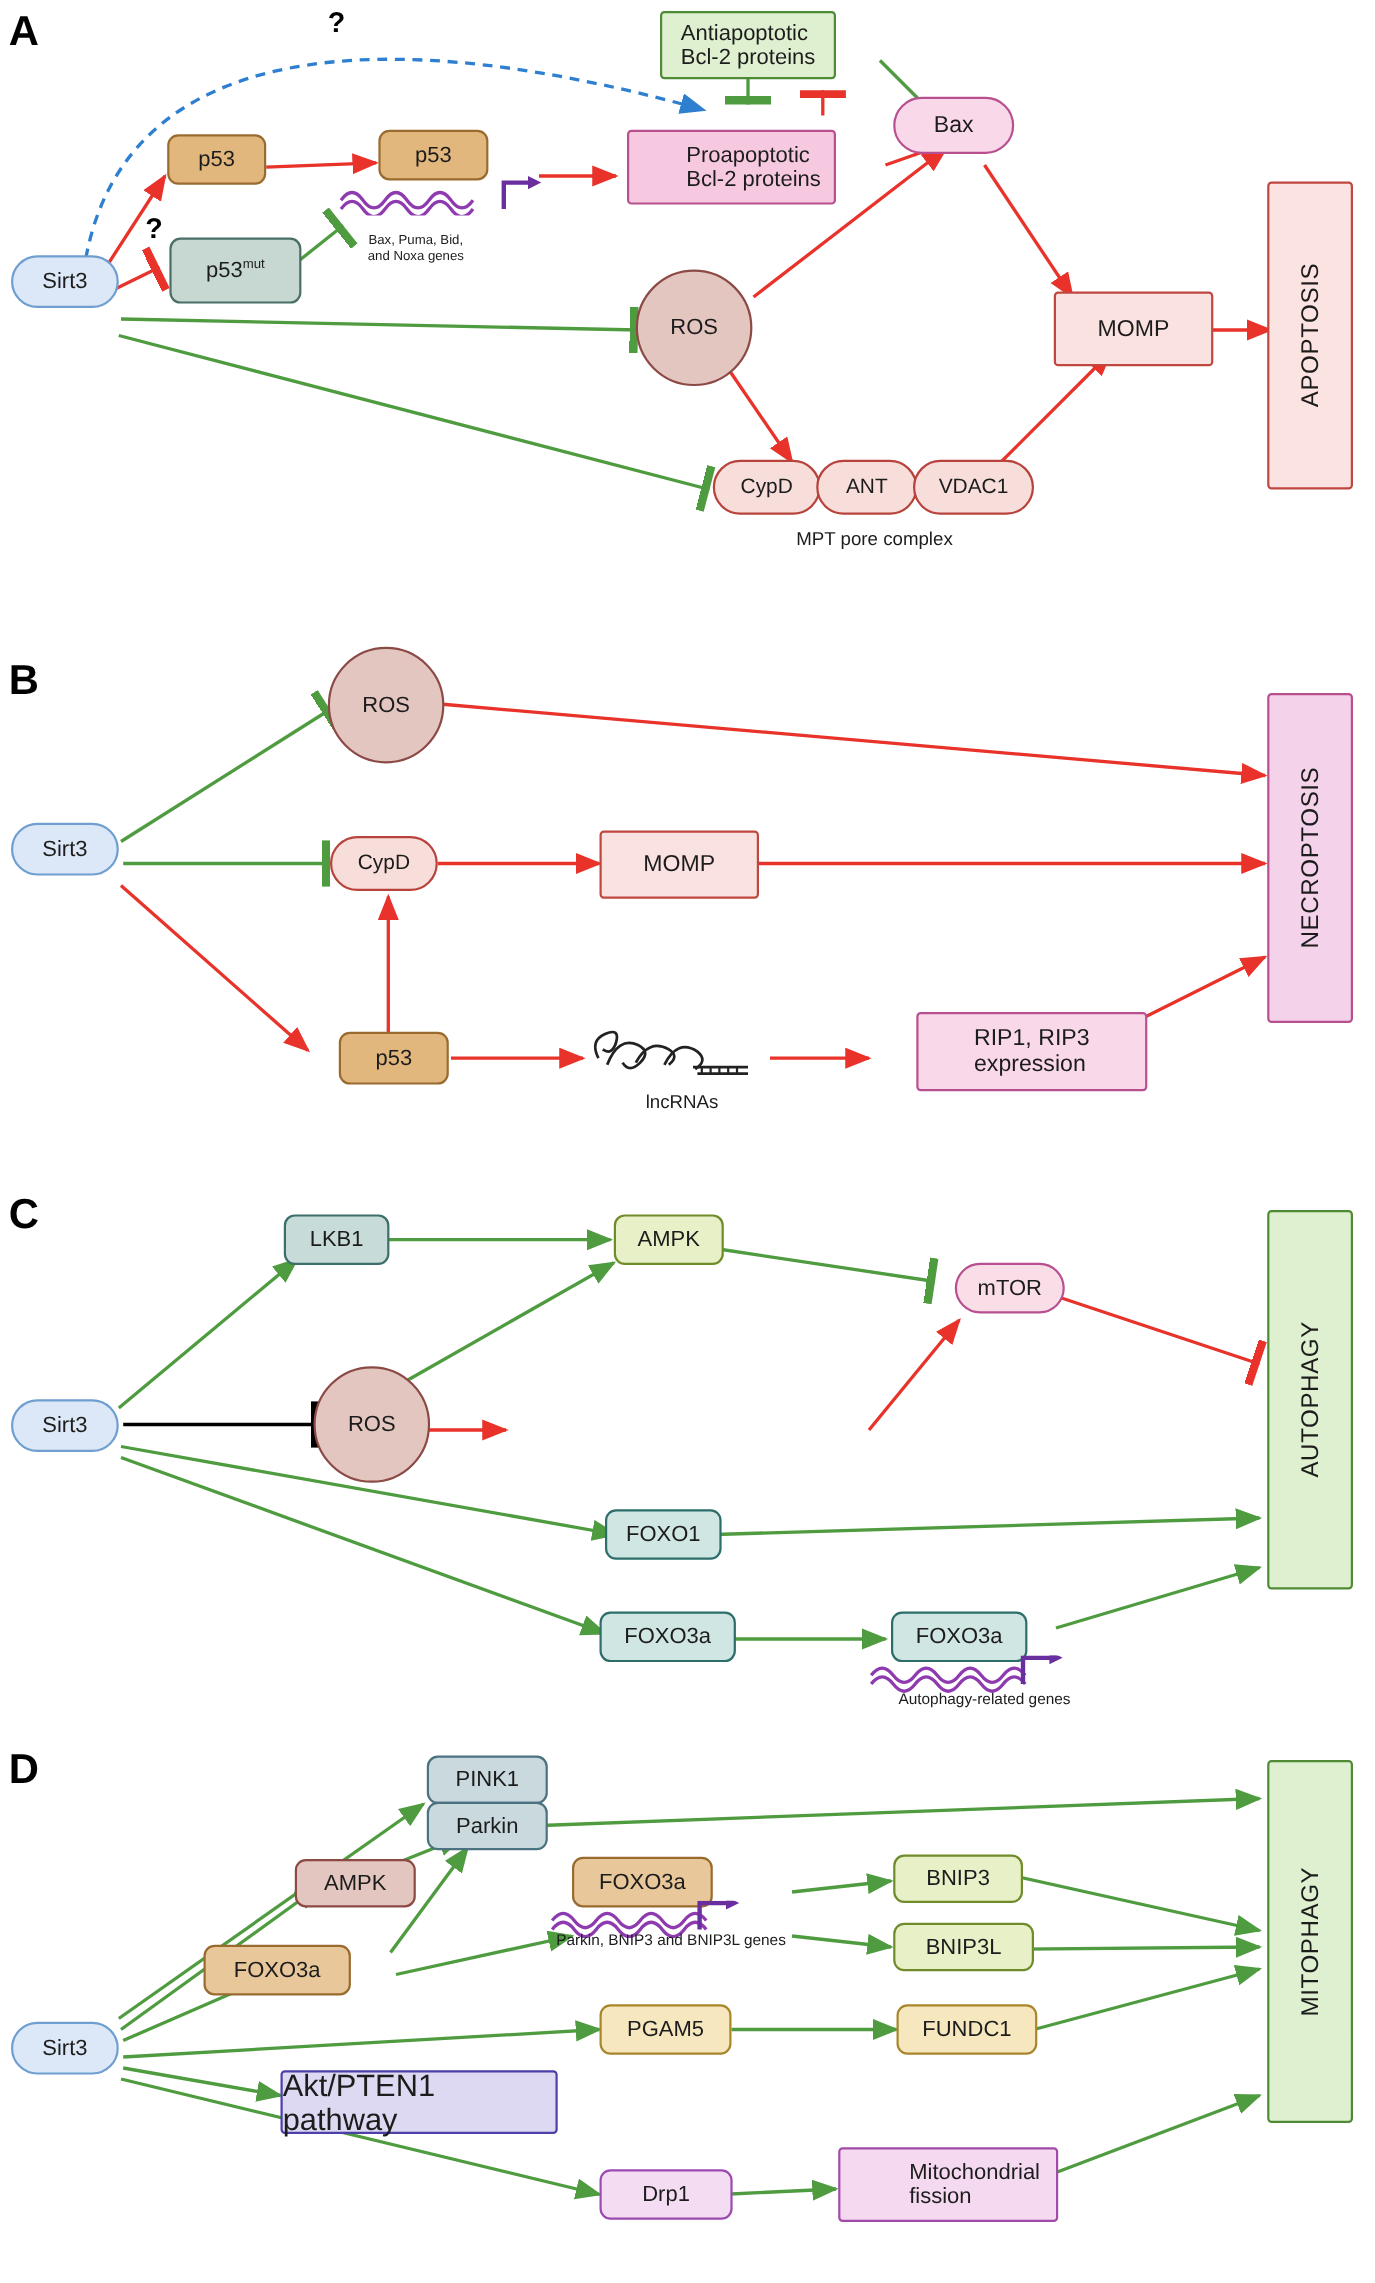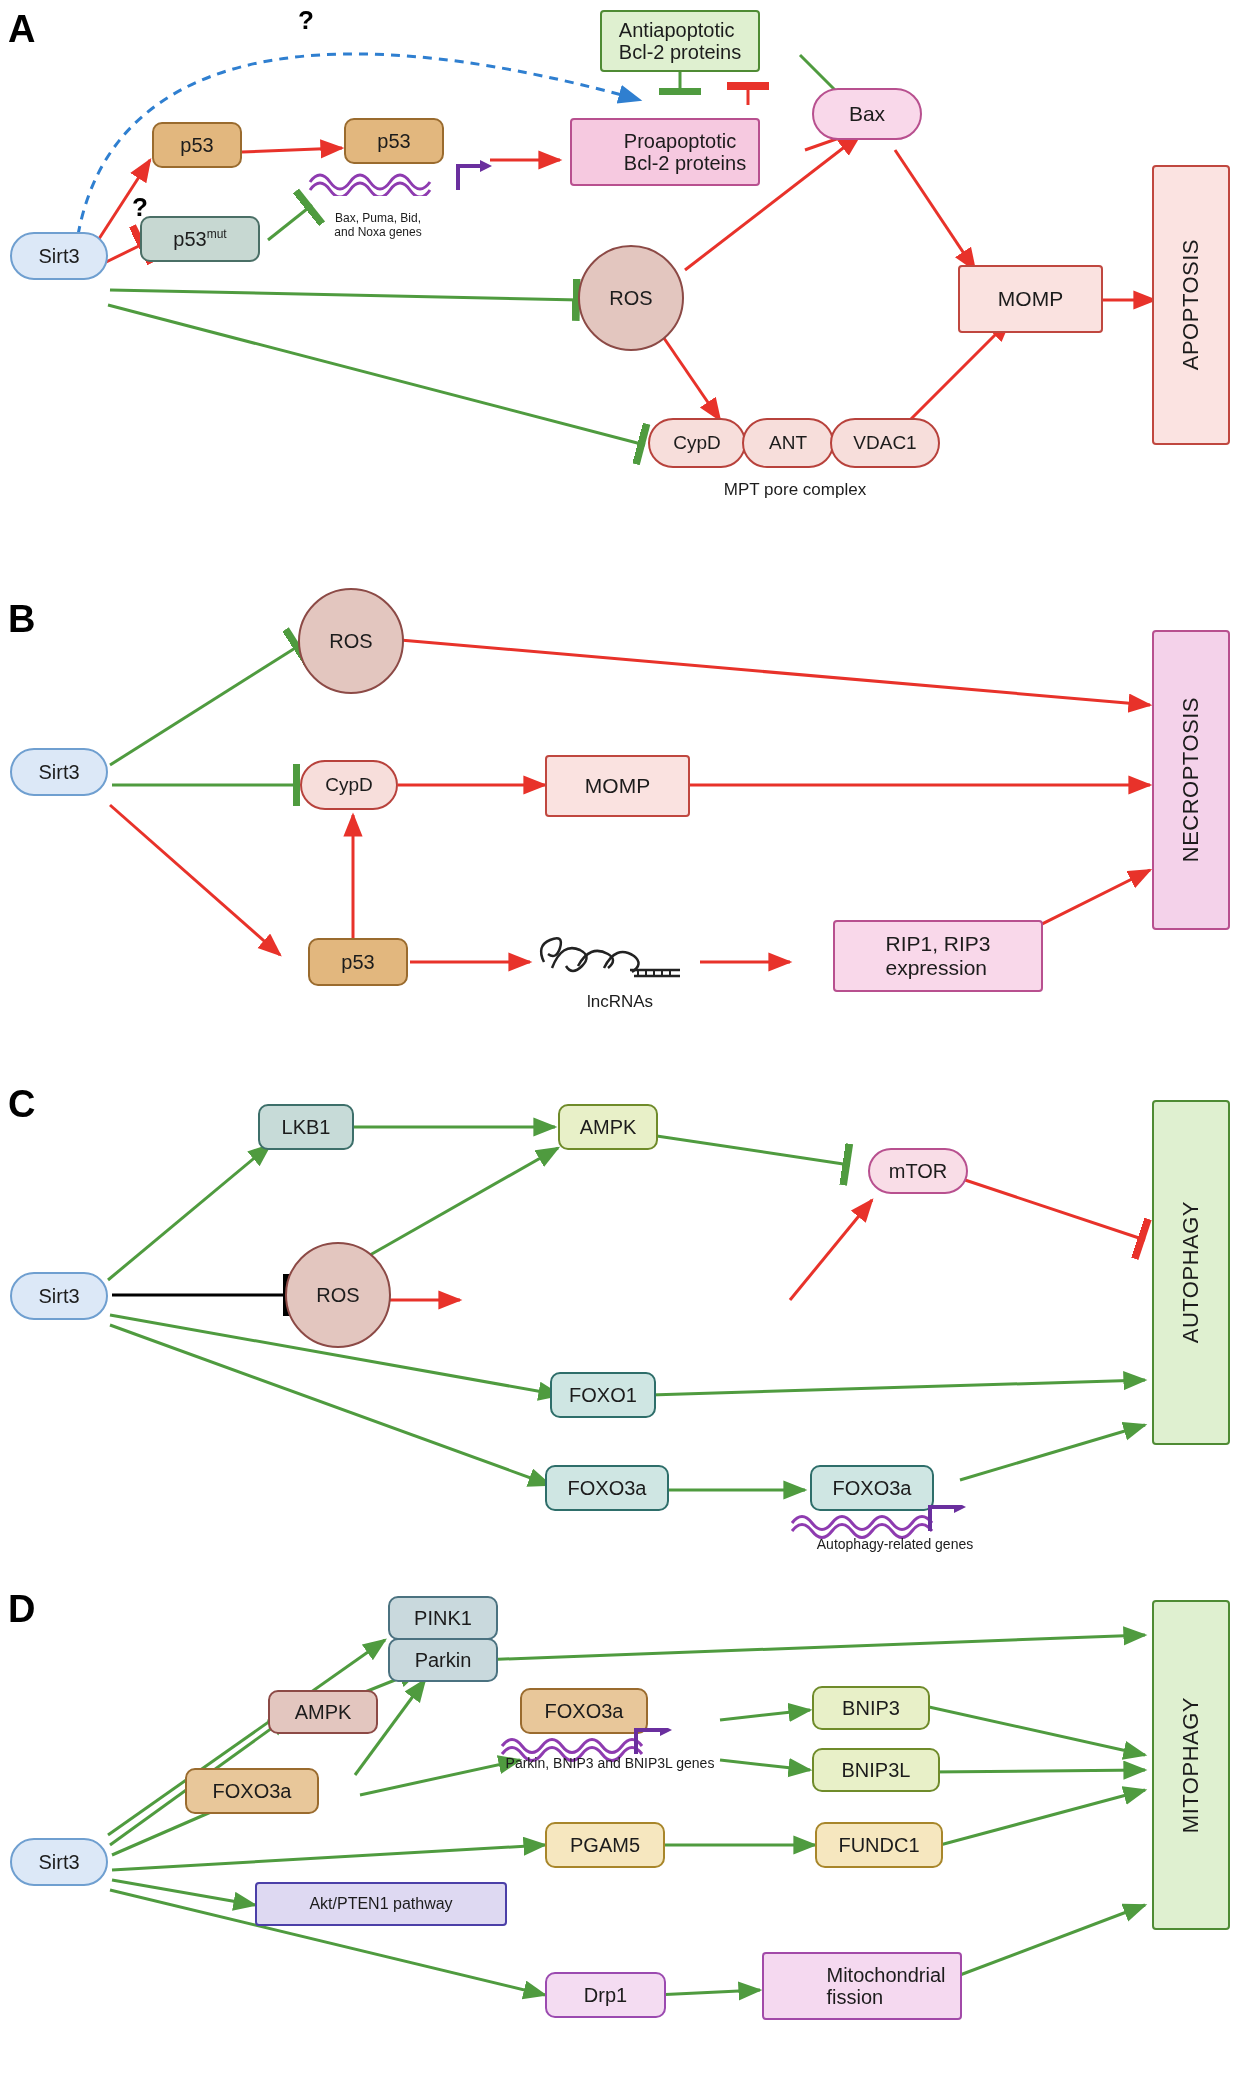--- a/index.html
+++ b/index.html
@@ -208,21 +208,21 @@
       <path d="M960,1975 L1145,1905" stroke="#4f9b3f" marker-end="url(#ar-green)"></path>
     </g>
   </svg>
 
   <div class="panel-letter" style="left:8px; top:10px;">A</div>
 
   <div class="node pill t-sirt3" style="left:10px; top:232px; width:98px; height:48px; font-size:20px;">Sirt3</div>
 
   <div class="node roundrect t-p53" style="left:152px; top:122px; width:90px; height:46px; font-size:20px;">p53</div>
 
-  <div class="node roundrect t-p53mut" style="left:140px; top:216px; width:120px; height:46px; font-size:20px;">
+  <div class="node roundrect t-p53mut" style="left:154px; top:216px; width:120px; height:60px; font-size:20px;">
       <span>p53<sup style="font-size:12px;">mut</sup></span>
     </div>
 
   <div class="node roundrect t-p53" style="left:344px; top:118px; width:100px; height:46px; font-size:20px;">p53</div>
 
   <svg class="gene-glyph" style="left:308px; top:160px;" width="190" height="36">
     <path d="M2,22 q10,-14 20,0 t20,0 t20,0 t20,0 t20,0 t20,0" stroke="#8e3bb0" stroke-width="3" fill="none"></path>
     <path d="M2,30 q10,-14 20,0 t20,0 t20,0 t20,0 t20,0 t20,0" stroke="#8e3bb0" stroke-width="3" fill="none"></path>
     <path d="M150,30 L150,6 L178,6" stroke="#6a2f9e" stroke-width="4" fill="none"></path>
     <path d="M172,0 L184,6 L172,12 z" fill="#6a2f9e"></path>
@@ -339,21 +339,21 @@
     <path d="M160,-4 L172,2 L160,8 z" fill="#6a2f9e"></path>
   </svg>
   <div class="caption small" style="left:460px; top:1755px; width:300px;">Parkin, BNIP3 and BNIP3L genes</div>
 
   <div class="node roundrect t-bnip" style="left:812px; top:1686px; width:118px; height:44px; font-size:20px;">BNIP3</div>
   <div class="node roundrect t-bnip" style="left:812px; top:1748px; width:128px; height:44px; font-size:20px;">BNIP3L</div>
 
   <div class="node roundrect t-pgam" style="left:545px; top:1822px; width:120px; height:46px; font-size:20px;">PGAM5</div>
   <div class="node roundrect t-pgam" style="left:815px; top:1822px; width:128px; height:46px; font-size:20px;">FUNDC1</div>
 
-  <div class="node rect t-akt" style="left:255px; top:1882px; width:252px; height:44px; font-size:16px;">Akt/PTEN1 pathway</div>
+  <div class="node rect t-akt" style="left:255px; top:1882px; width:252px; height:58px; font-size:28px;">Akt/PTEN1 pathway</div>
 
   <div class="node roundrect t-drp1" style="left:545px; top:1972px; width:121px; height:46px; font-size:20px;">Drp1</div>
 
   <div class="node rect t-fission" style="left:762px; top:1952px; width:200px; height:68px; font-size:20px;">
       <span>Mitochondrial<br>fission</span>
     </div>
 
   <div class="node rect t-mito" style="left:1152px; top:1600px; width:78px; height:330px; font-size:22px;">
       <span class="vtext">MITOPHAGY</span>
     </div>

